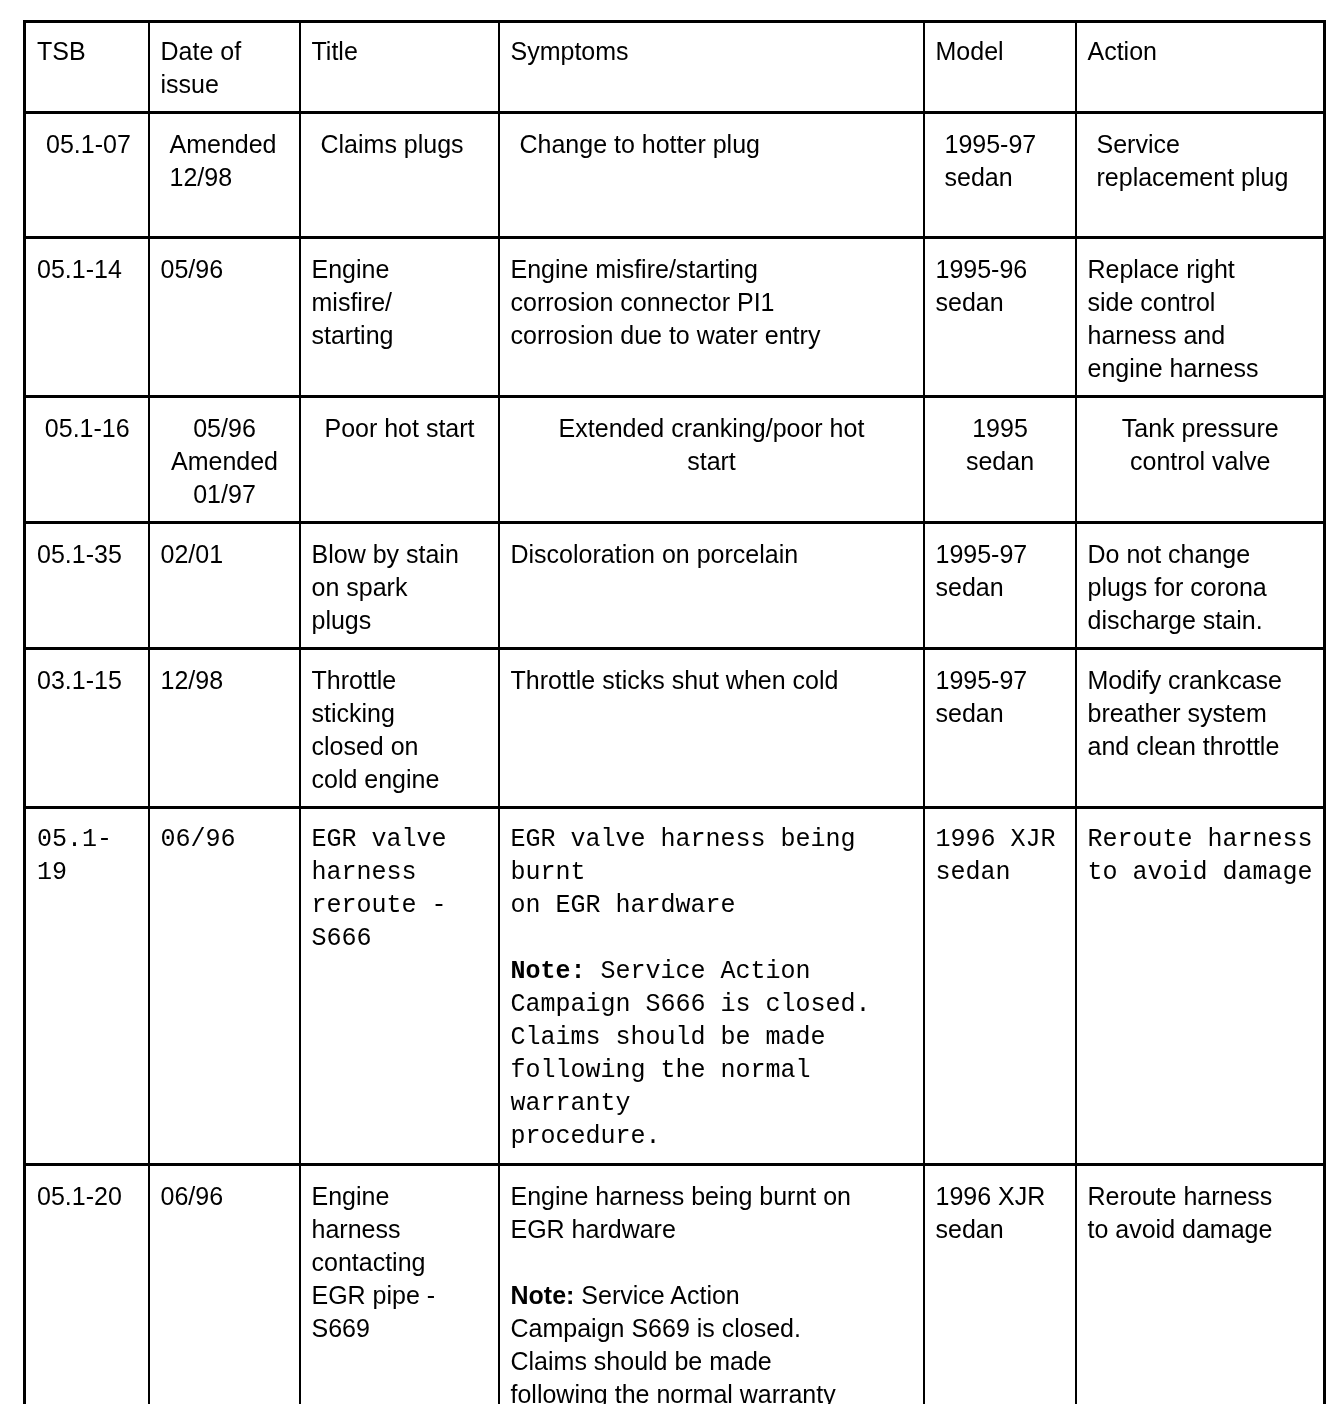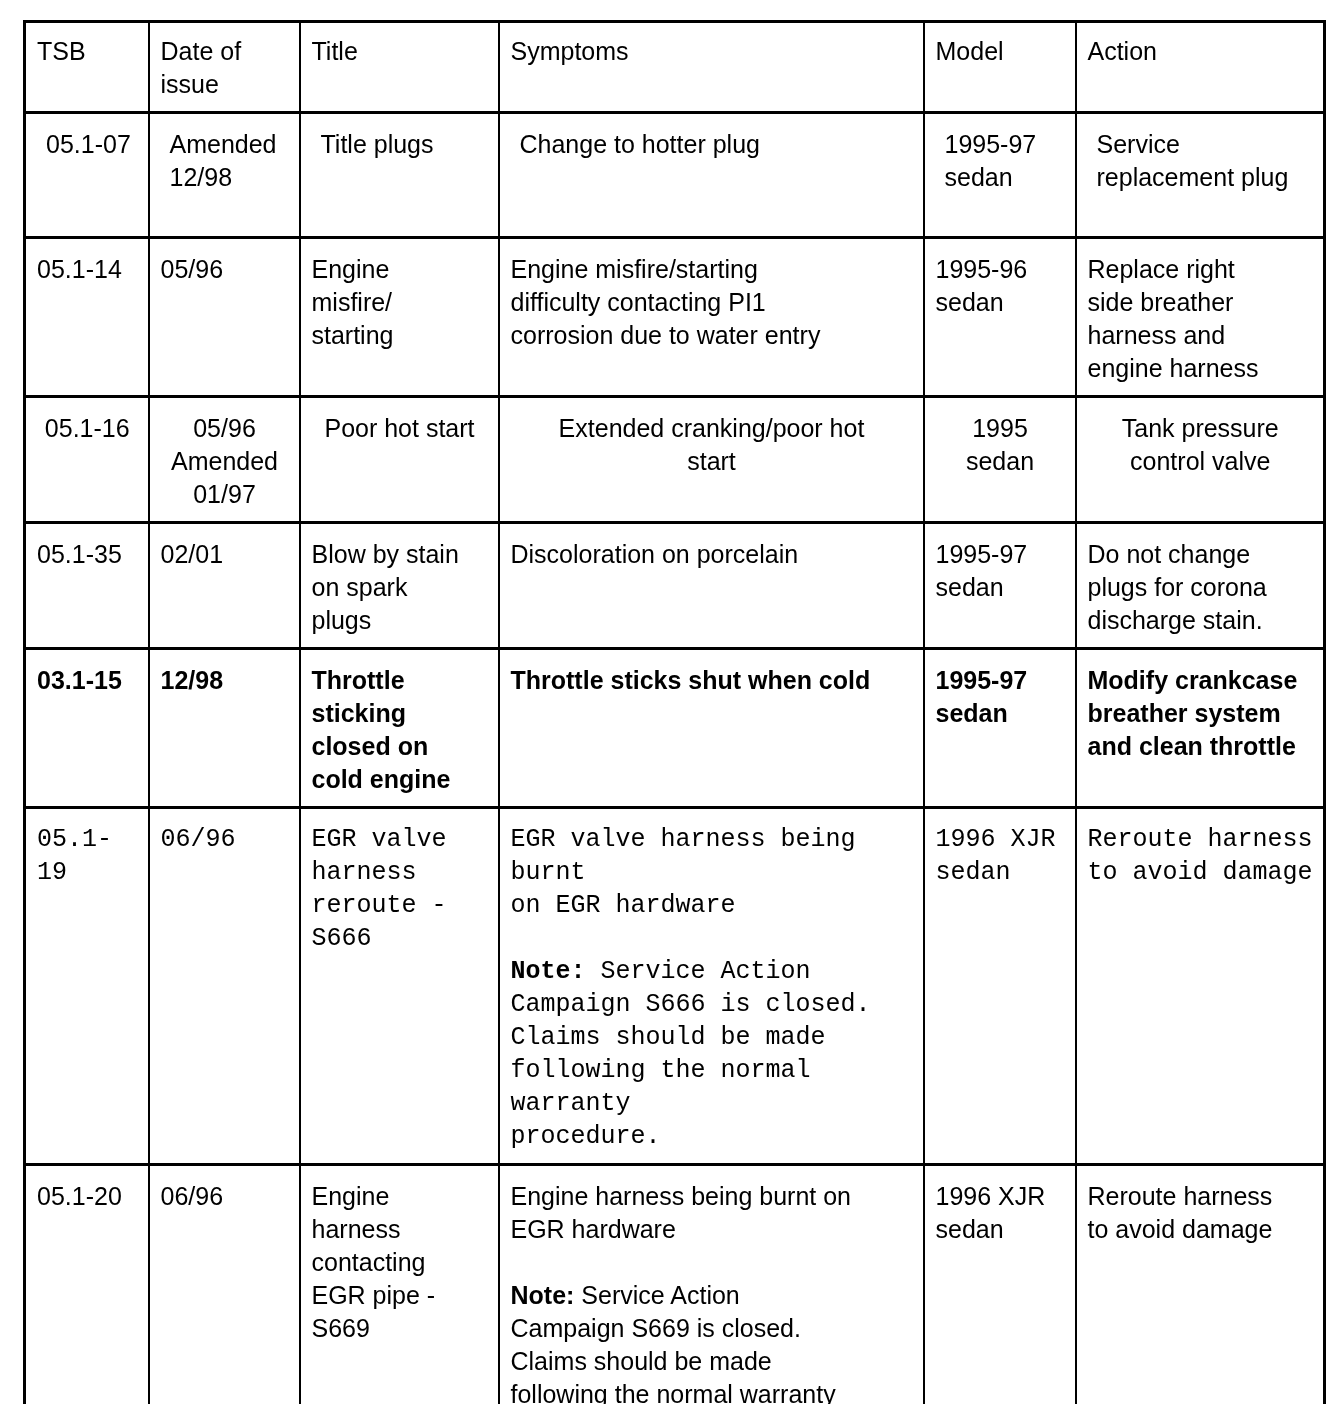--- a/index.html
+++ b/index.html
@@ -45,21 +45,21 @@
     col.c-date { width: 151px; }
     col.c-title { width: 199px; }
     col.c-sym { width: 425px; }
     col.c-model { width: 152px; }
     col.c-action { width: 249px; }
 
     tr.r1 td { height: 98px; padding-left: 20px; }
     tr.r2 td { height: 132px; }
     tr.r3 td { height: 98px; text-align: center; }
     tr.r4 td { height: 98px; }
-    tr.r5 td { height: 132px; font-weight: bold; }
+    tr.r5 td { height: 132px; }
     tr.r6 td { height: 264px; font-family: Liberation Mono, monospace; }
     tr.r7 td { height: 264px; border-radius: 10px; }
 
     .line { display: block; }
     .spacer { display: block; height: 33px; }
     .note-label { font-weight: bold; }
   </style>
 </head>
 <body>
 
@@ -86,21 +86,21 @@
     </tr>
   </thead>
   <tbody id="tsb-body">
       <tr class="r1">
         <td><span>05.1-07</span></td>
         <td>
           <span class="line">Amended</span>
           <span class="line">12/98</span>
         </td>
         <td>
-          <span class="line">Title plugs</span>
+          <span class="line">Claims plugs</span>
         </td>
         <td>
           <span class="line">Change to hotter plug</span>
         </td>
         <td>
           <span class="line">1995-97</span>
           <span class="line">sedan</span>
         </td>
         <td>
           <span class="line">Service</span>
@@ -112,30 +112,30 @@
         <td>
           <span class="line">05/96</span>
         </td>
         <td>
           <span class="line">Engine</span>
           <span class="line">misfire/</span>
           <span class="line">starting</span>
         </td>
         <td>
           <span class="line">Engine misfire/starting</span>
-          <span class="line">difficulty contacting PI1</span>
+          <span class="line">corrosion connector PI1</span>
           <span class="line">corrosion due to water entry</span>
         </td>
         <td>
           <span class="line">1995-96</span>
           <span class="line">sedan</span>
         </td>
         <td>
           <span class="line">Replace right</span>
-          <span class="line">side breather</span>
+          <span class="line">side control</span>
           <span class="line">harness and</span>
           <span class="line">engine harness</span>
         </td>
       </tr>
       <tr class="r3">
         <td><span>05.1-16</span></td>
         <td>
           <span class="line">05/96</span>
           <span class="line">Amended</span>
           <span class="line">01/97</span>

